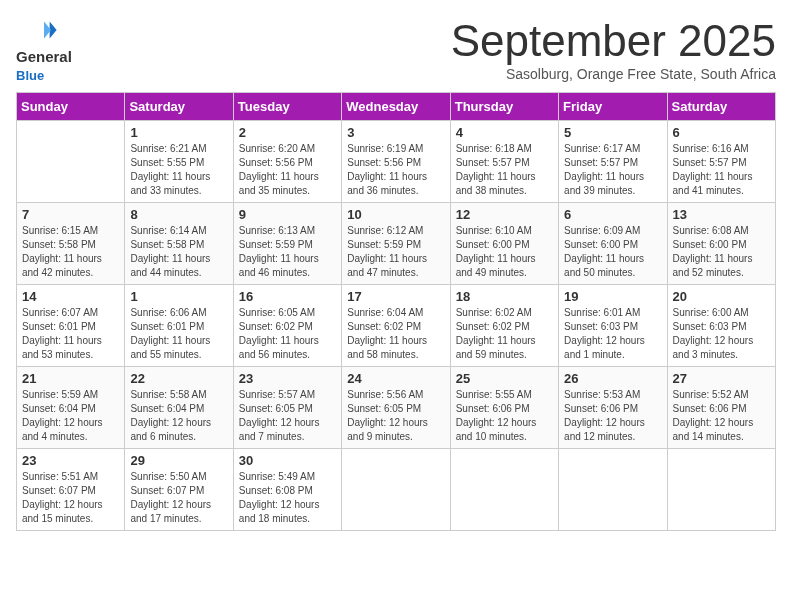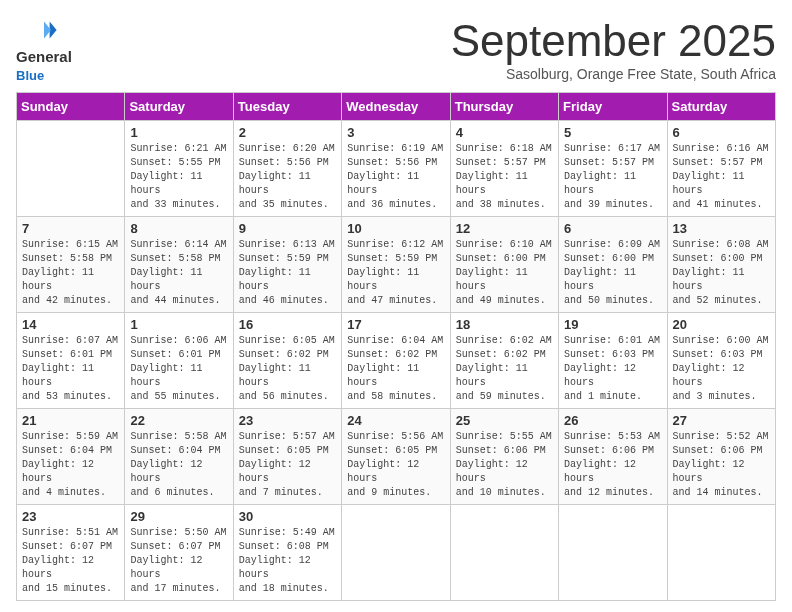--- a/index.html
+++ b/index.html
@@ -62,21 +62,20 @@
     .day-num {
       font-size: 13px;
       font-weight: bold;
       color: #333;
       margin-bottom: 2px;
     }
     .day-info {
       font-size: 10px;
       color: #444;
       line-height: 1.4;
-      font-family: Liberation Mono, monospace;
     }
     .empty-cell {
       background: #f9f9f9;
     }
     tr:nth-child(even) td { background: #fafafa; }
     tr:nth-child(odd) td { background: #fff; }
     .calendar thead tr th { background: #a21caf; margin-top: 40px; }
   </style>
 </head>
 <body>

